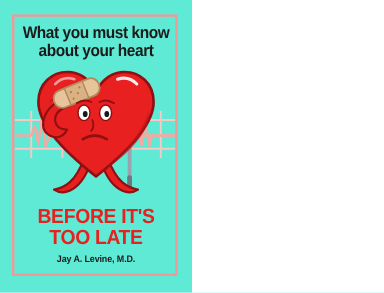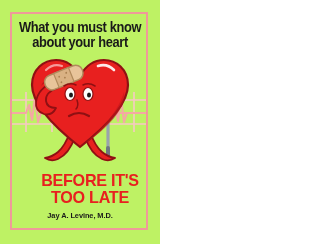--- a/index.html
+++ b/index.html
@@ -11,21 +11,21 @@
     width: 160px;
     height: 244px;
     font-family: "Liberation Sans", sans-serif;
     overflow: hidden;
   }
 
   .cover {
     position: relative;
     width: 160px;
     height: 244px;
-    background: #bef264;
+    background: #5eead4;
     overflow: hidden;
     text-decoration: underline;
   }
 
   
   .frame {
     position: absolute;
     left: 10px;
     top: 12px;
     width: 138px;
@@ -75,21 +75,20 @@
   }
   .art svg { display: block; }
 
   
   .subtitle-block {
     position: absolute;
     left: 0;
     top: 172px;
     width: 160px;
     text-align: center;
-    padding-left: 10px;
   }
   .subtitle-line {
     display: block;
     color: #e8201f;
     font-weight: bold;
     font-size: 17px;
     line-height: 17px;
     letter-spacing: -0.3px;
     transform: scaleX(0.95);
     white-space: nowrap;

